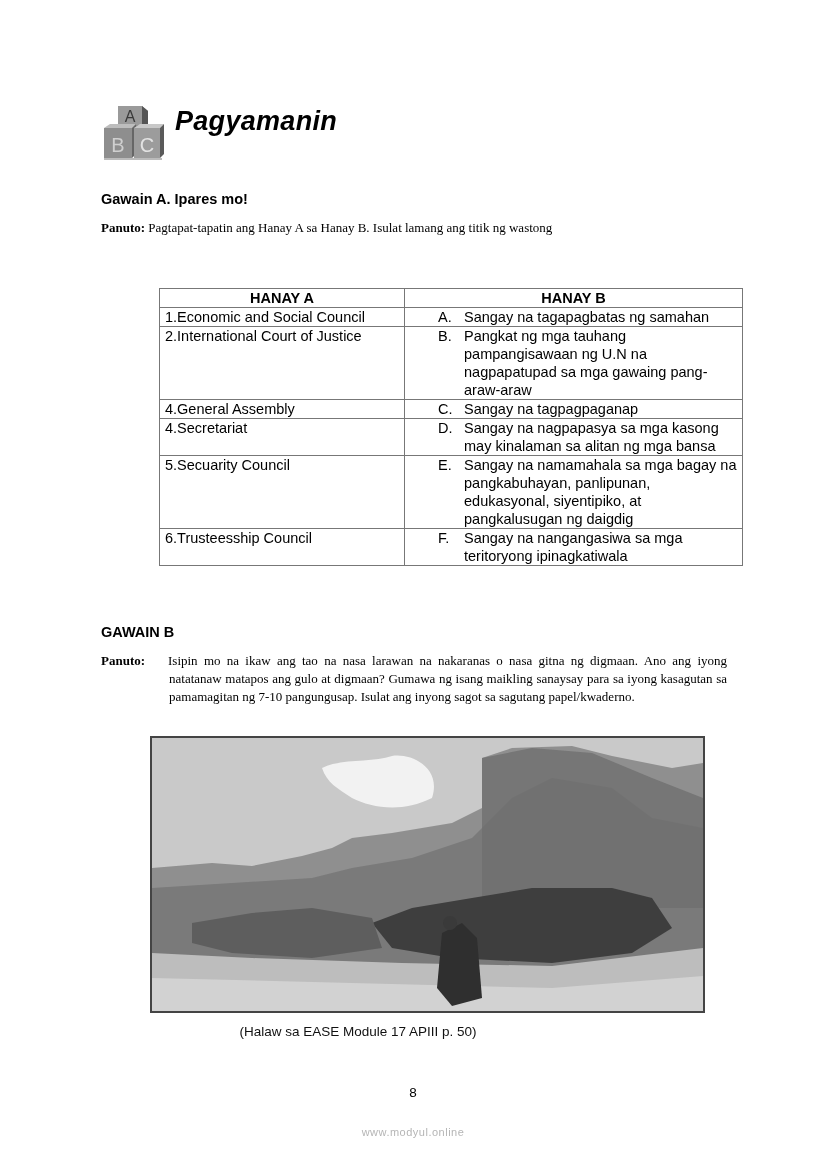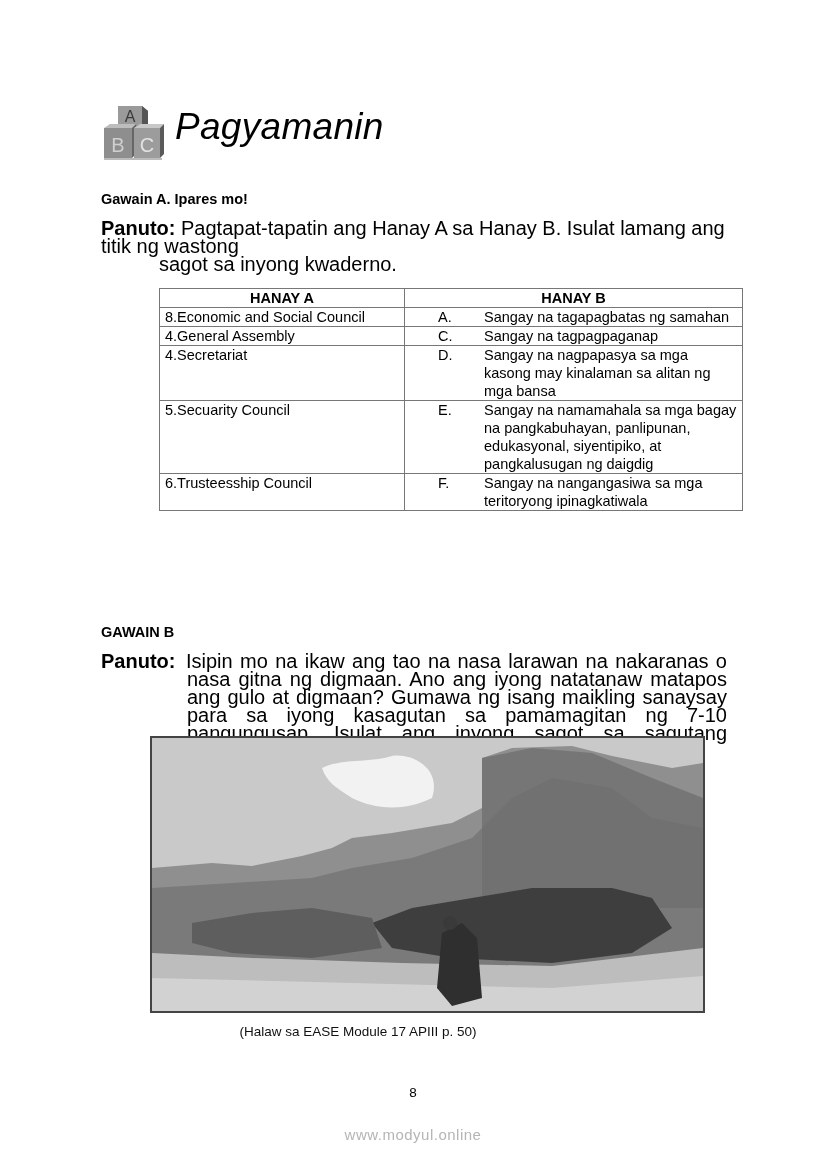--- a/index.html
+++ b/index.html
@@ -2,52 +2,52 @@
 <html><head>
 <meta charset="utf-8">
 <style>
   html, body { margin: 0; padding: 0; background: #ffffff; }
   body { width: 826px; height: 1169px; position: relative; overflow: hidden;
          font-family: "Liberation Sans", sans-serif; color: #000; }
   .abs { position: absolute; }
 
   
   .abc-icon { left: 102px; top: 104px; width: 64px; height: 58px; }
-  .section-title { left: 175px; top: 106px; font-size: 37px; font-weight: normal; font-style: italic;
+  .section-title { left: 175px; top: 106px; font-size: 27px; font-weight: bold; font-style: italic;
                    letter-spacing: 0.3px; text-align: right; }
 
   .heading { font-size: 14.5px; font-weight: bold; }
-  .para { font-size: 20px; line-height: 18px; }
+  .para { font-size: 13px; line-height: 18px; font-family: Liberation Serif, serif; }
   .para b { font-weight: bold; }
 
   .gawain-a-title { left: 101px; top: 191px; }
   .panuto-a { left: 101px; top: 219px; width: 640px; }
   .panuto-a .cont { padding-left: 58px; display:block; }
 
   
   .match-table { left: 159px; top: 288px; width: 584px; border-collapse: collapse;
                  font-size: 14.5px; line-height: 18px; }
   .match-table td, .match-table th { border: 1px solid #777; vertical-align: top; padding: 0 5px; }
   .match-table th { font-weight: bold; text-align: center; padding: 0; height: 18px; margin-top: 42px; }
   .col-a { width: 244px; }
   .b-cell { display: flex; }
   .b-letter { width: 26px; padding-left: 28px; flex-shrink: 0; }
-  .b-text { flex: 1; margin-left: 20px; }
+  .b-text { flex: 1; }
 
   .gawain-b-title { left: 101px; top: 624px; }
   .panuto-b { left: 101px; top: 652px; width: 626px; }
   .panuto-b .label { position: absolute; left: 0; top: 0; font-weight: bold; }
-  .panuto-b .body { margin-left: 86px; text-align: justify; text-indent: -1px; }
+  .panuto-b .body { margin-left: 68px; text-align: justify; text-indent: -1px; }
 
   
   .photo { left: 150px; top: 736px; width: 555px; height: 277px; border: 2px solid #444; box-sizing: border-box;
            background: #c8c8c8; overflow: hidden; }
   .caption { left: 0; width: 716px; top: 1024px; text-align: center; font-size: 13.5px; color: #111; }
   .page-number { left: 0; width: 826px; top: 1085px; text-align: center; font-size: 13.5px; }
-  .watermark { left: 0; width: 826px; top: 1126px; text-align: center; font-size: 15px; color: #b5b5b5;
+  .watermark { left: 0; width: 826px; top: 1126px; text-align: center; font-size: 11px; color: #b5b5b5;
                letter-spacing: 0.5px; }
 </style>
 </head>
 <body>
 
 <div class="abs abc-icon">
   <svg width="64" height="58" viewBox="0 0 64 58">
 
     <polygon points="16,2 40,2 46,7 46,26 22,26 16,21" fill="#8a8a8a"></polygon>
     <polygon points="40,2 46,7 46,26 40,21" fill="#555"></polygon>
@@ -65,35 +65,43 @@
     <text x="45" y="48" text-anchor="middle" font-family="Liberation Sans, sans-serif" font-size="20" fill="#e2e2e2">C</text>
     <rect x="2" y="54" width="58" height="2" fill="#bbb"></rect>
   </svg>
 </div>
 <div class="abs section-title">Pagyamanin</div>
 
 <div class="abs heading gawain-a-title">Gawain A. Ipares mo!</div>
 <div class="abs para panuto-a">
   <b>Panuto:</b>
   <span>Pagtapat-tapatin ang Hanay A sa Hanay B. Isulat lamang ang titik ng wastong</span>
-  <span class="cont">sagot sa inyong kwaderno.</span>
 </div>
 
 <table class="abs match-table">
   <tbody>
       <tr>
     <th class="col-a">HANAY A</th>
     <th>HANAY B</th>
   </tr>
   <tr>
-    <td>8.Economic and Social Council</td>
+    <td>1.Economic and Social Council</td>
     <td>
           <div class="b-cell">
             <span class="b-letter">A.</span>
             <span class="b-text">Sangay na tagapagbatas ng samahan</span>
+          </div>
+        </td>
+  </tr>
+  <tr>
+    <td>2.International Court of Justice</td>
+    <td>
+          <div class="b-cell">
+            <span class="b-letter">B.</span>
+            <span class="b-text">Pangkat ng mga tauhang pampangisawaan ng U.N na nagpapatupad sa mga gawaing pang-araw-araw</span>
           </div>
         </td>
   </tr>
   <tr>
     <td>4.General Assembly</td>
     <td>
           <div class="b-cell">
             <span class="b-letter">C.</span>
             <span class="b-text">Sangay na tagpagpaganap</span>
           </div>

